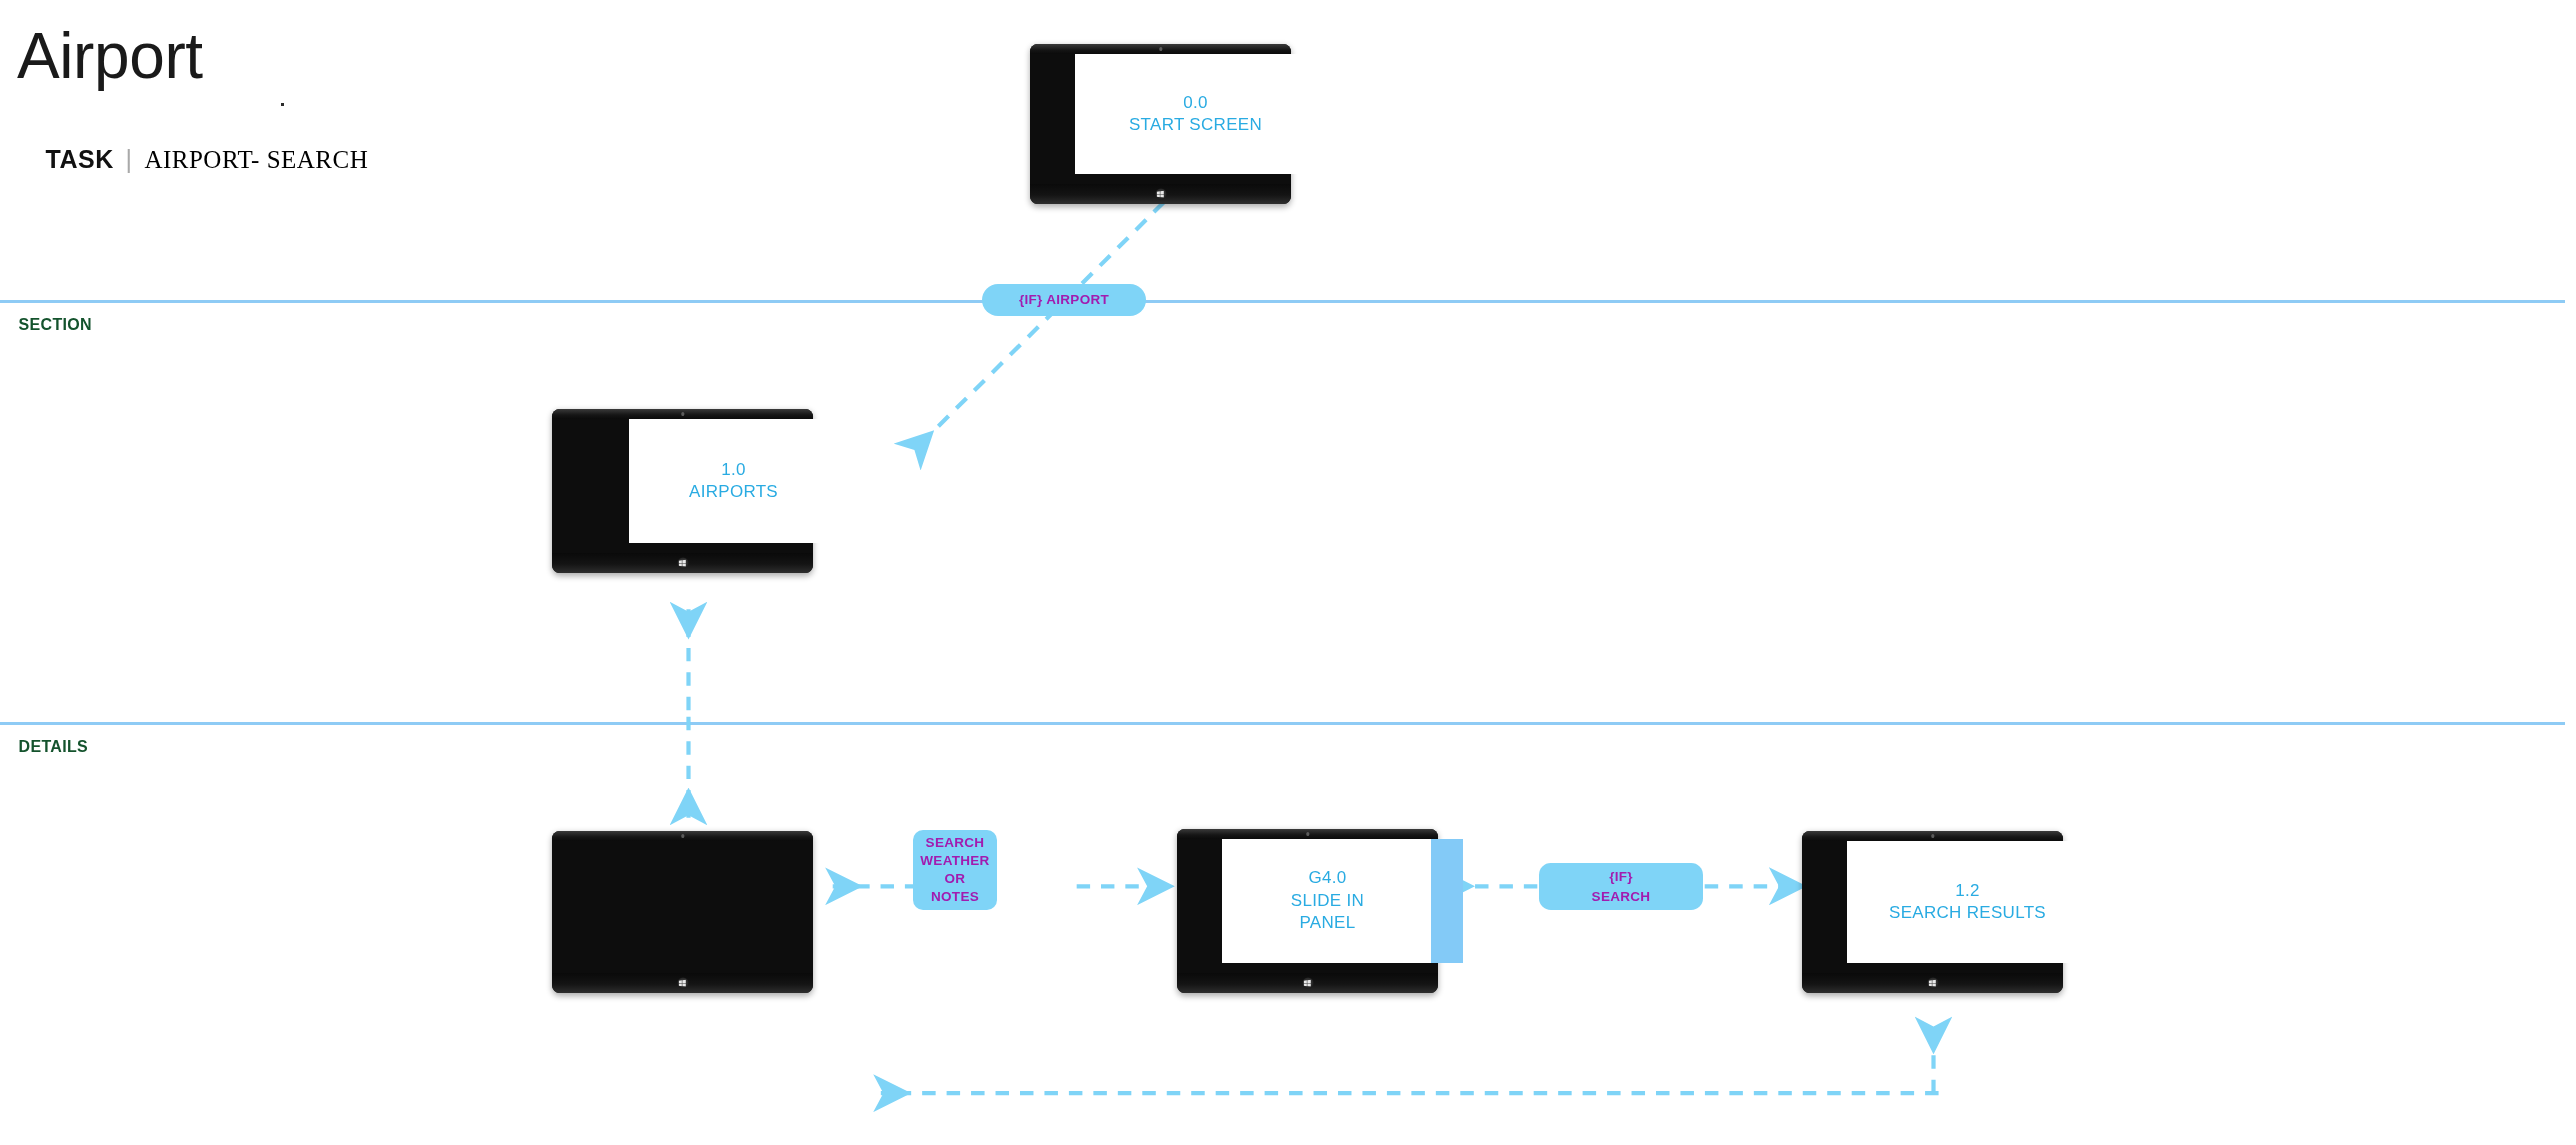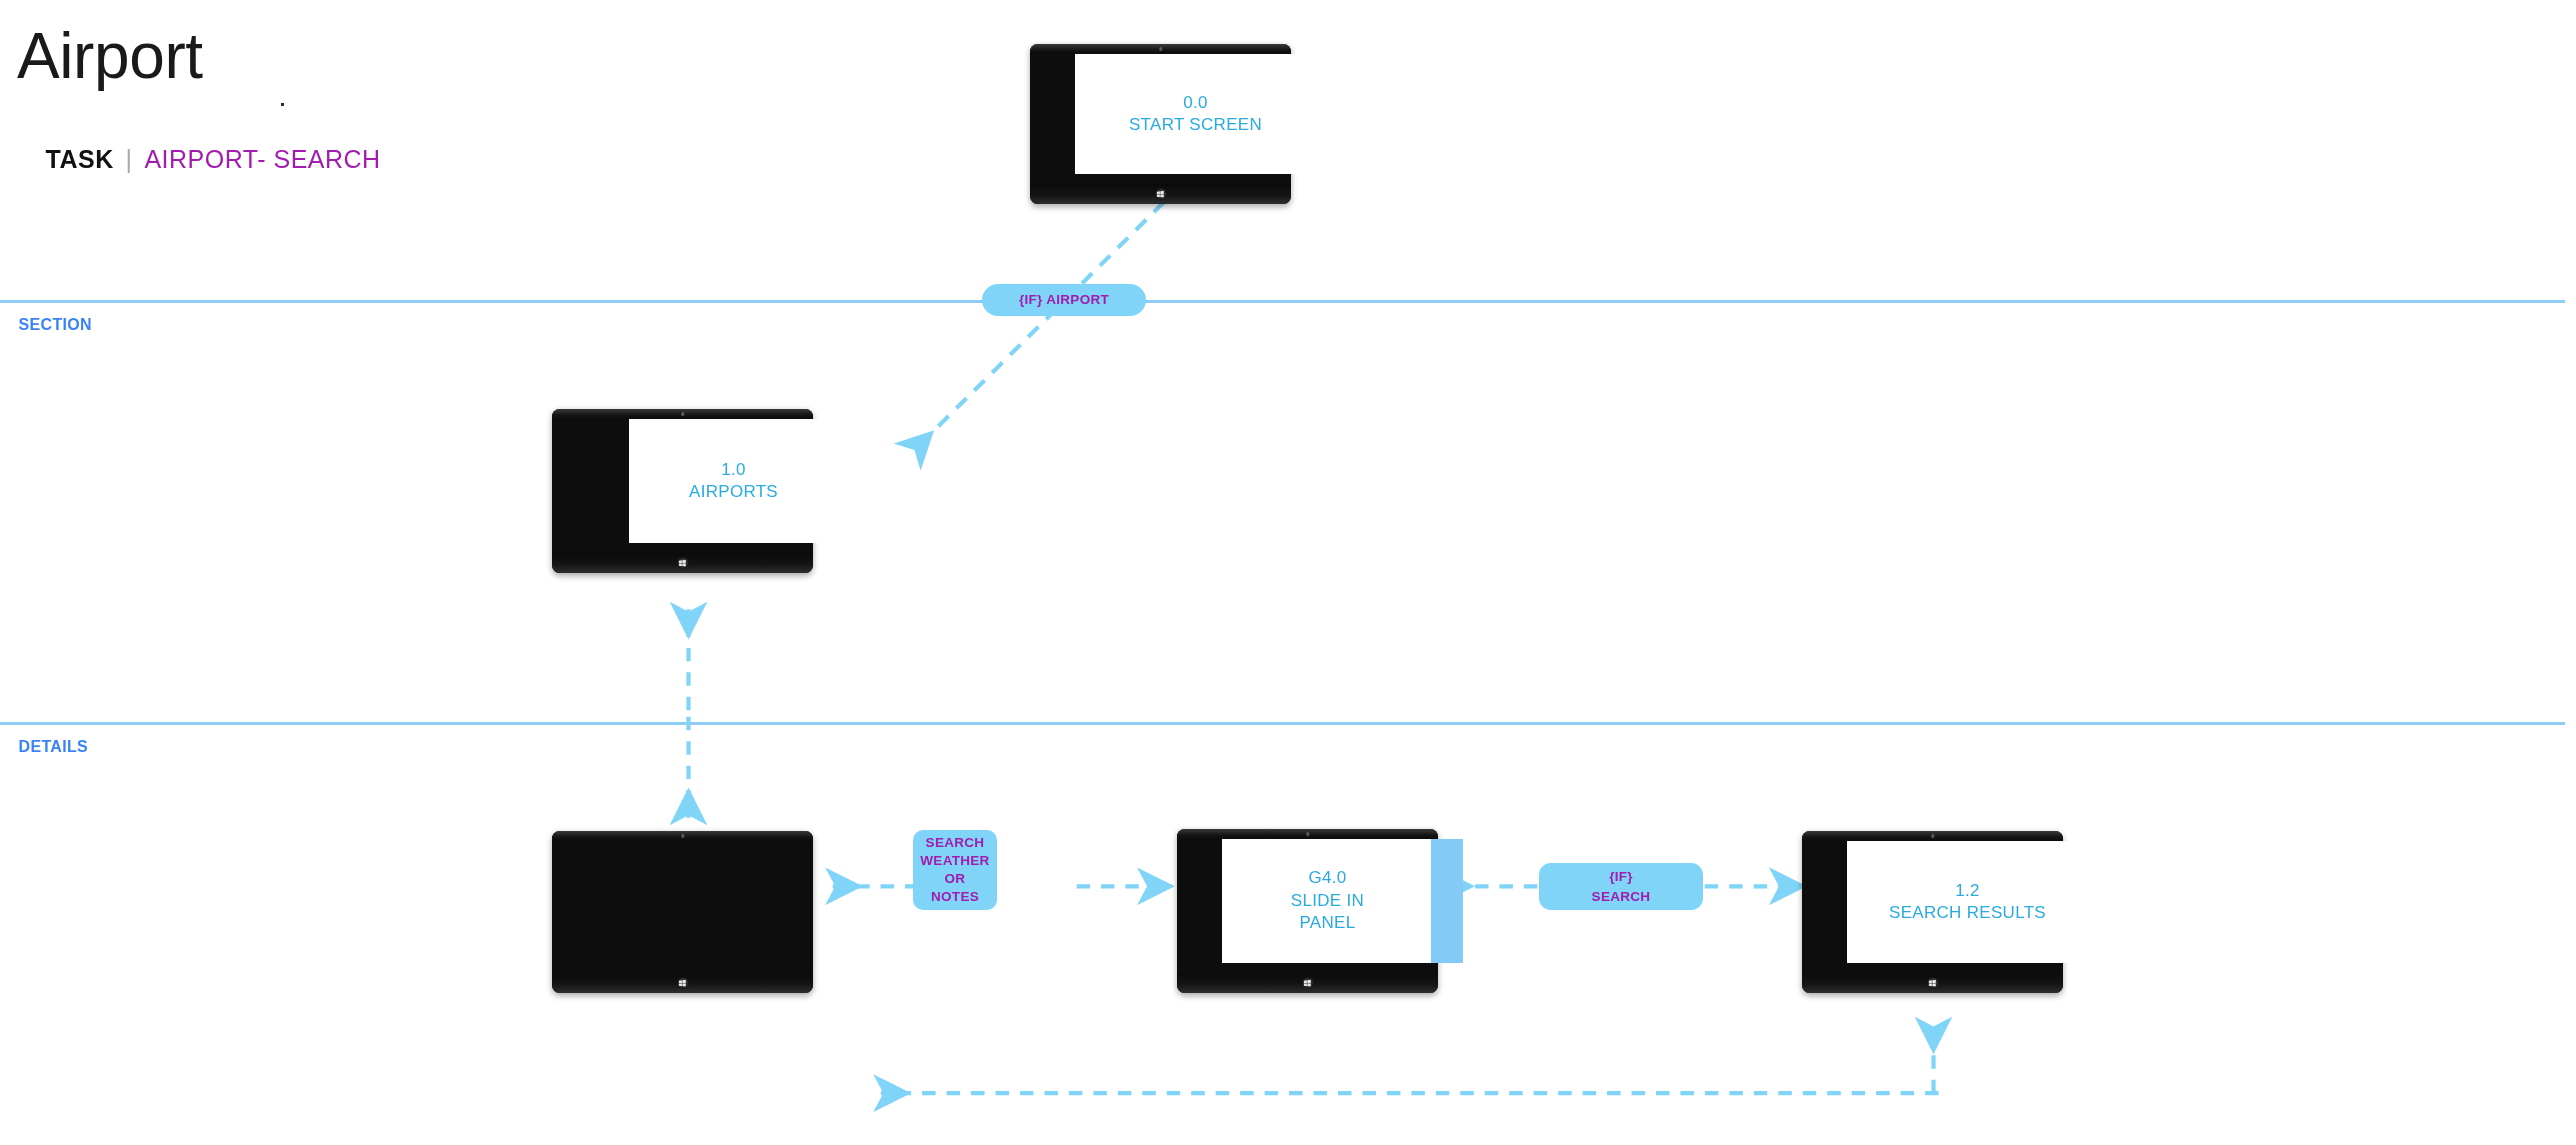--- a/index.html
+++ b/index.html
@@ -50,36 +50,37 @@
   #subtitle-row .task-word {
     font-weight: 700;
     color: #111111;
   }
   #subtitle-row .sep {
     color: #a9a9a9;
     font-weight: 400;
     margin: 0 11.8px;
   }
   #subtitle-row .task-value {
-    color: #a21caf;
+    color: #000000;
     font-weight: 400;
+    font-family: Liberation Serif, serif;
   }
 
   
   .section-rule {
     position: absolute;
     left: 0;
     height: 2.5px;
     background: #8ecbf5;
   }
   .section-label {
     position: absolute;
     font-size: 16px;
     font-weight: 700;
-    color: #3b82f6;
+    color: #14532d;
     letter-spacing: 0.3px;
     white-space: nowrap;
   }
 
   
   .device {
     position: absolute;
     box-sizing: border-box;
     background: #0d0d0d;
     border-radius: 7.6px;

